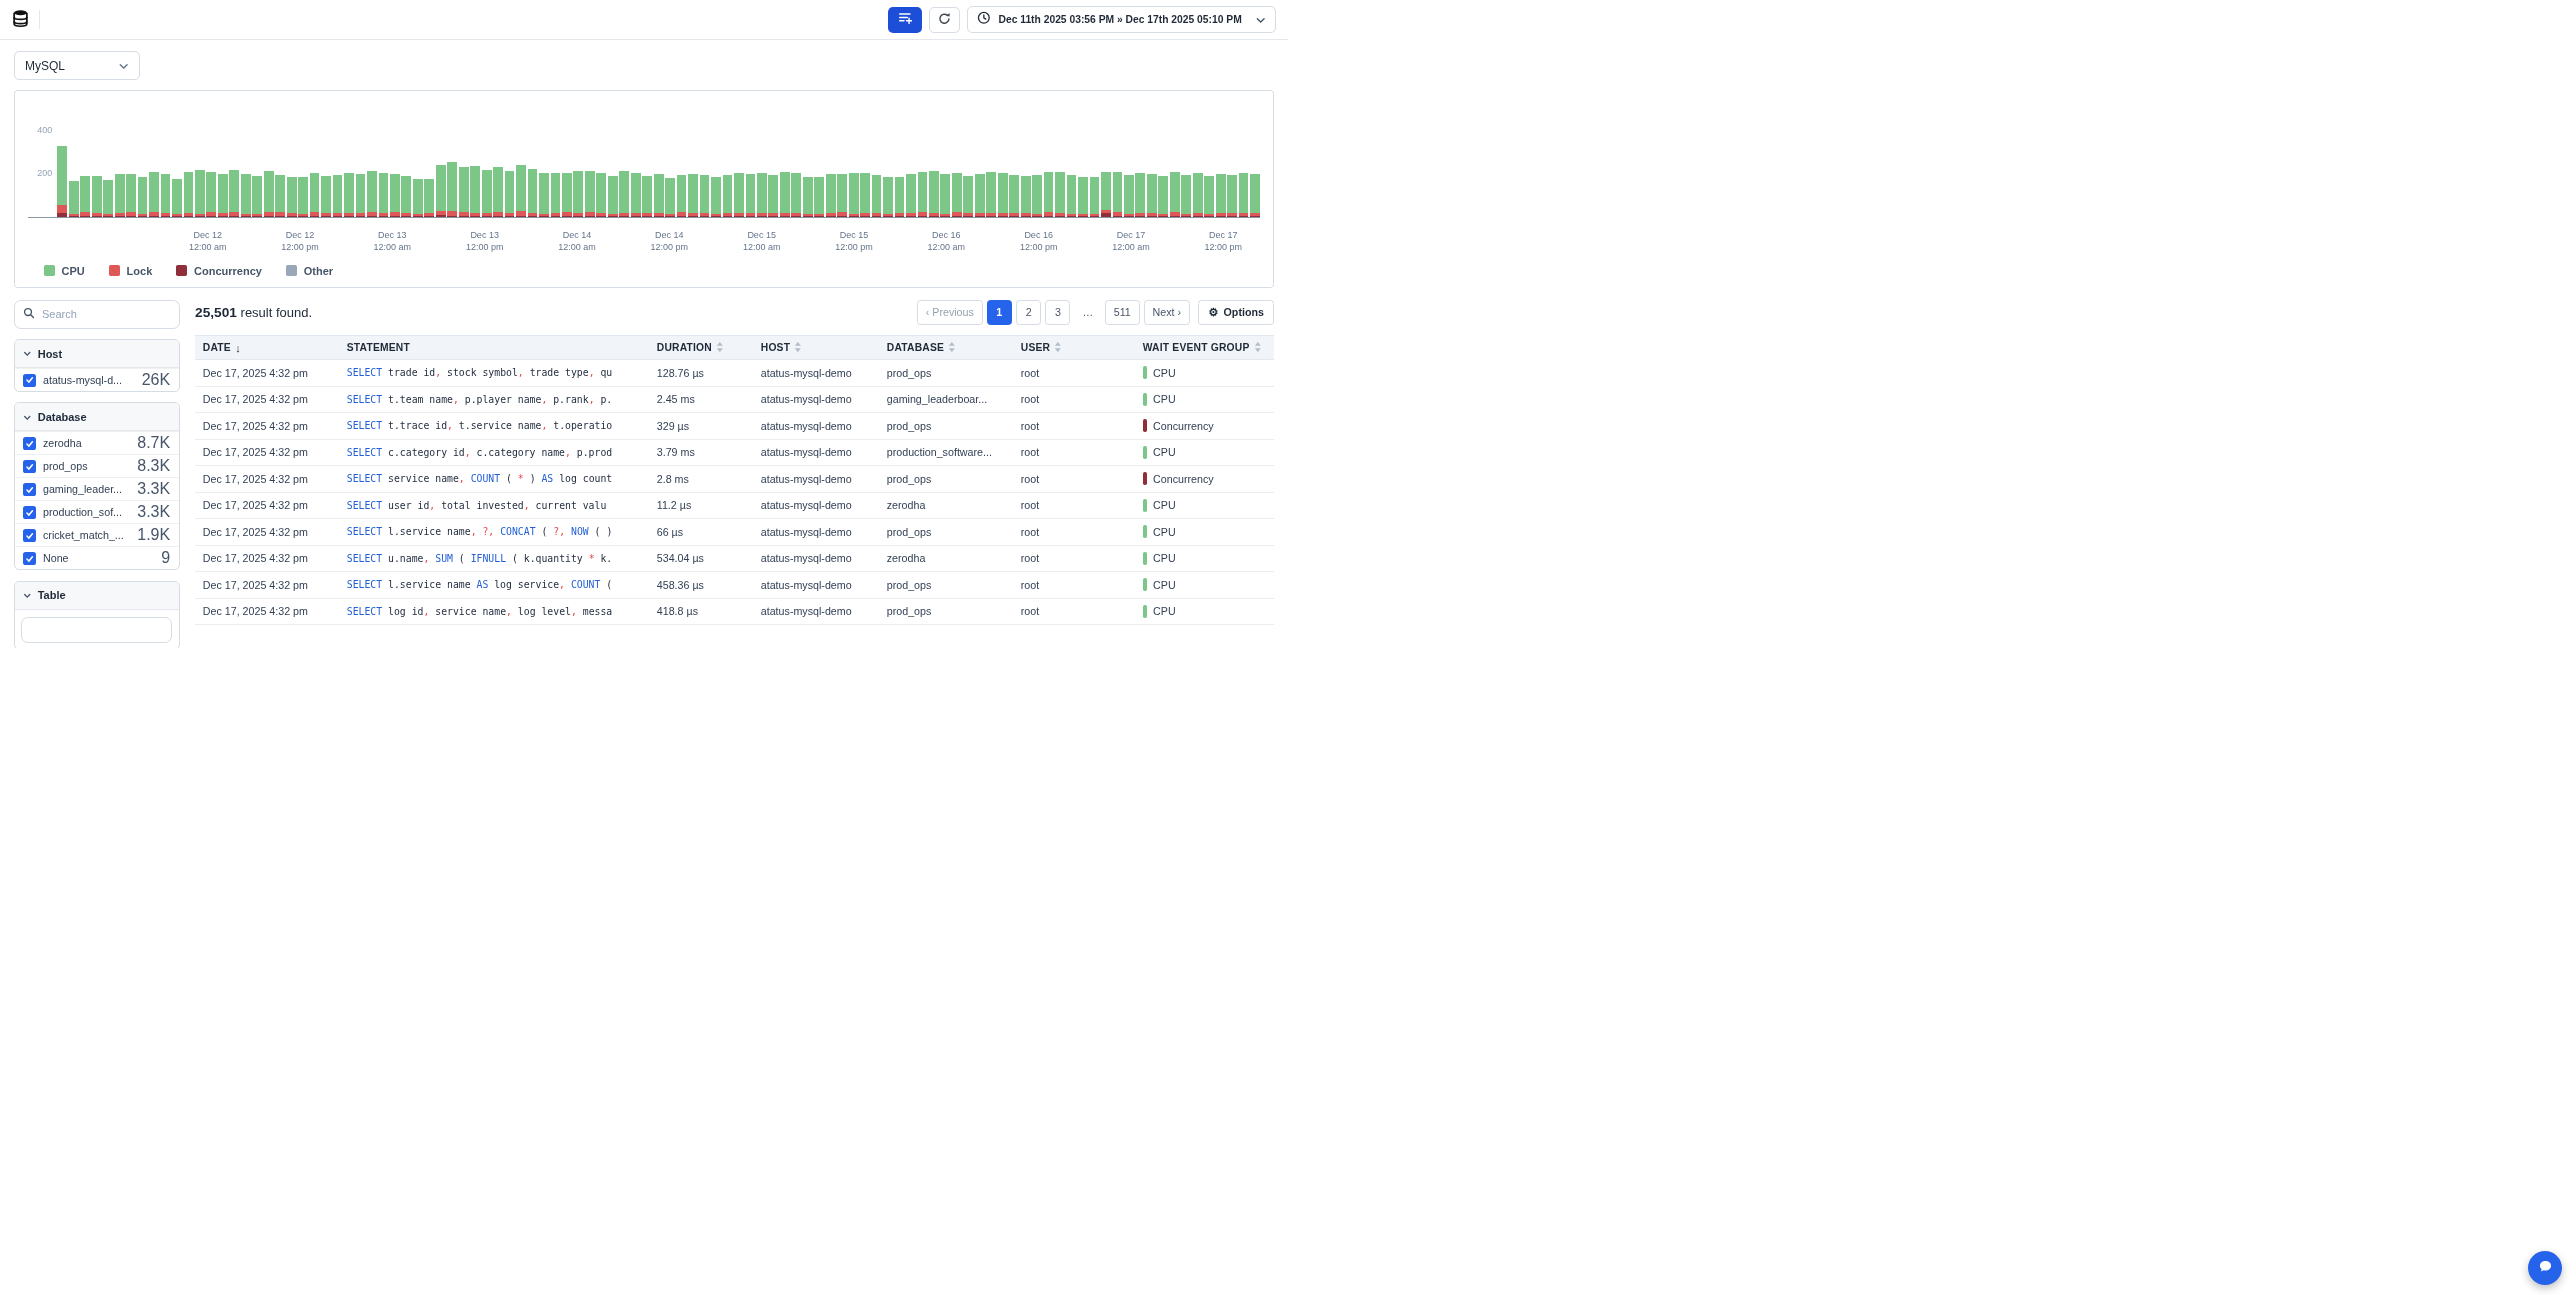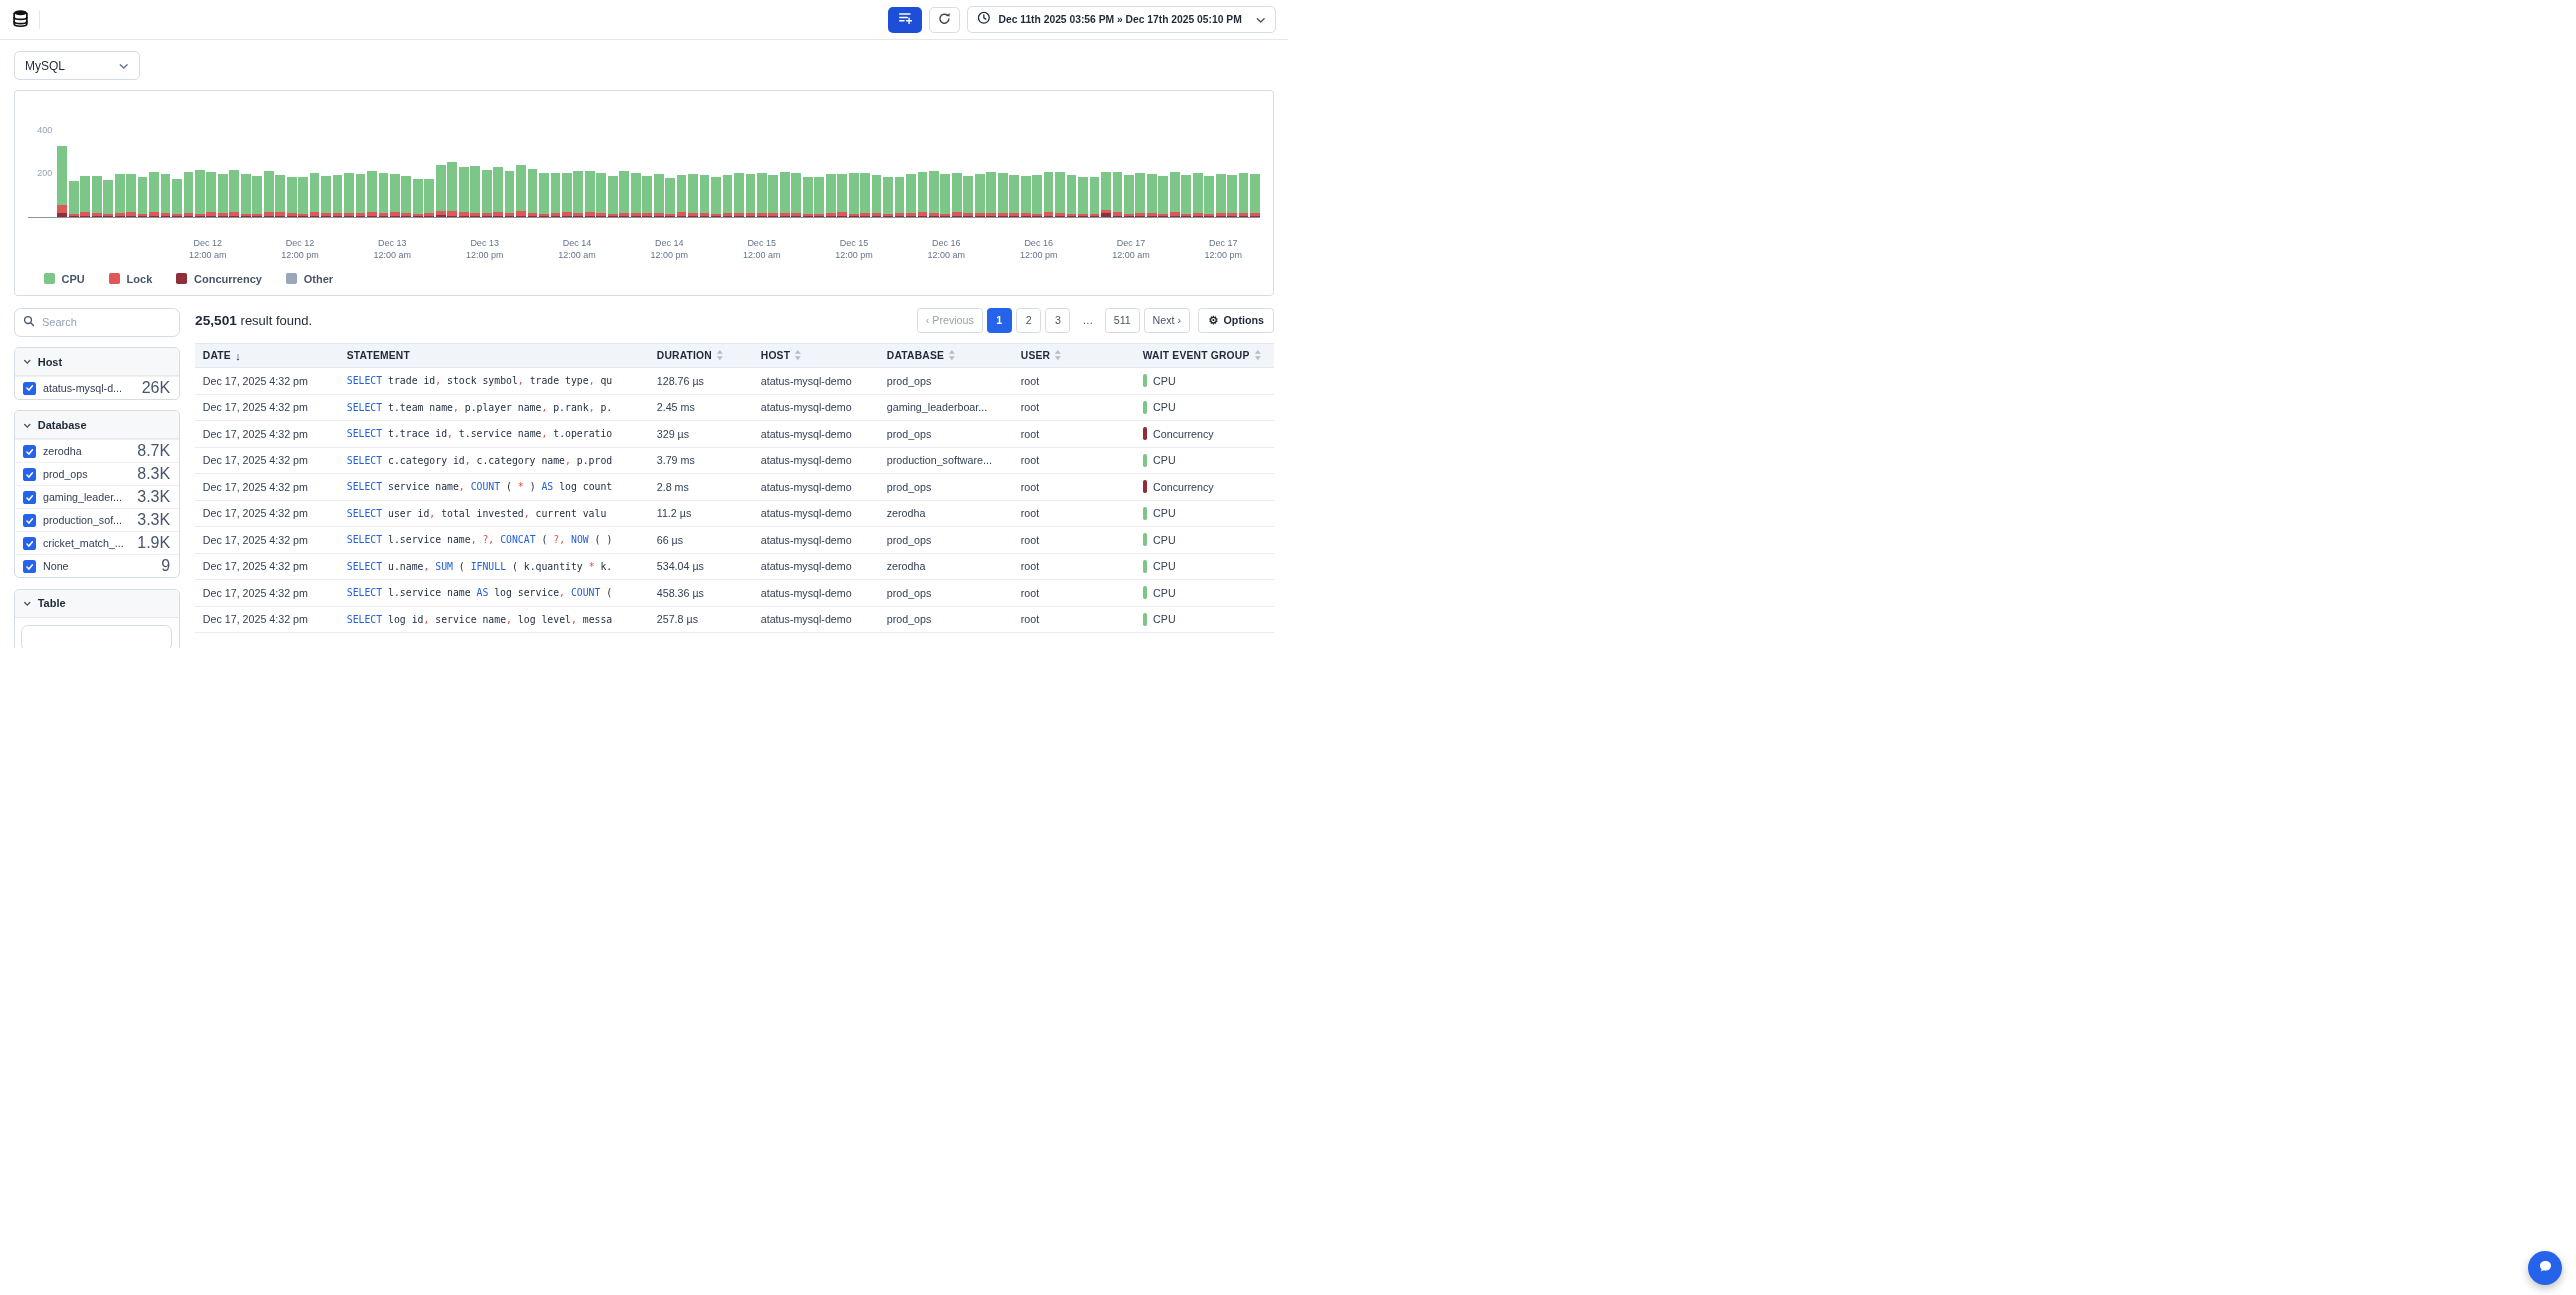--- a/index.html
+++ b/index.html
@@ -39,21 +39,21 @@
   .chart-panel { margin:1.7px 13.7px 0; border:0.9px solid #d6dce3; border-radius:3.4px;
     padding:11px 13.7px 6.8px; background:#fff; }
   .chart-title { font-size:12px; color:#1f2937; }
   .chart-wrap { display:flex; margin-top:19px; }
   .ygutter { width:29px; position:relative; }
   .ylabel { position:absolute; right:5.1px; font-size:9px; color:#94a3b8; }
   .plot { flex:1; height:96px; display:flex; align-items:flex-end; gap:1.7px; position:relative; }
   .bar { flex:1; display:flex; flex-direction:column-reverse; }
   .bar .seg { width:100%; }
   .axis-line { border-top:1.7px solid #8a94a6; margin-top:0; }
-  .xticks { position:relative; height:27px; margin-left:29px; margin-top:19px; }
+  .xticks { position:relative; height:27px; margin-left:29px; margin-top:11px; }
   .xtick { position:absolute; transform:translateX(-50%); text-align:center;
     font-size:9px; color:#64748b; line-height:1.35; white-space:nowrap; }
   .legend { display:flex; gap:24px; margin:8.5px 0 3.4px 15.4px; align-items:center; }
   .legend-item { display:flex; align-items:center; gap:6.8px; }
   .legend-swatch { width:11px; height:11px; border-radius:1.7px; }
   .legend-label { font-size:11px; font-weight:700; color:#475569; }
 
   
   .content { display:flex; gap:15.4px; padding:12px 13.7px 0; align-items:flex-start; }
 
@@ -1052,21 +1052,21 @@
             <div class="td">prod_ops</div>
             <div class="td">root</div>
             <div class="td wait-cell">
               <div class="wait-pill" style="background: rgb(124, 199, 136);"></div>
               <span>CPU</span>
             </div>
           </div>
           <div class="grid-row trow">
             <div class="td">Dec 17, 2025 4:32 pm</div>
             <div class="td stmt"><span class="kw">SELECT</span> log_id<span class="pun">,</span> service_name<span class="pun">,</span> log_level<span class="pun">,</span> messa</div>
-            <div class="td">257.8 µs</div>
+            <div class="td">418.8 µs</div>
             <div class="td">atatus-mysql-demo</div>
             <div class="td">prod_ops</div>
             <div class="td">root</div>
             <div class="td wait-cell">
               <div class="wait-pill" style="background: rgb(124, 199, 136);"></div>
               <span>CPU</span>
             </div>
           </div>
         </div>
     </div>

